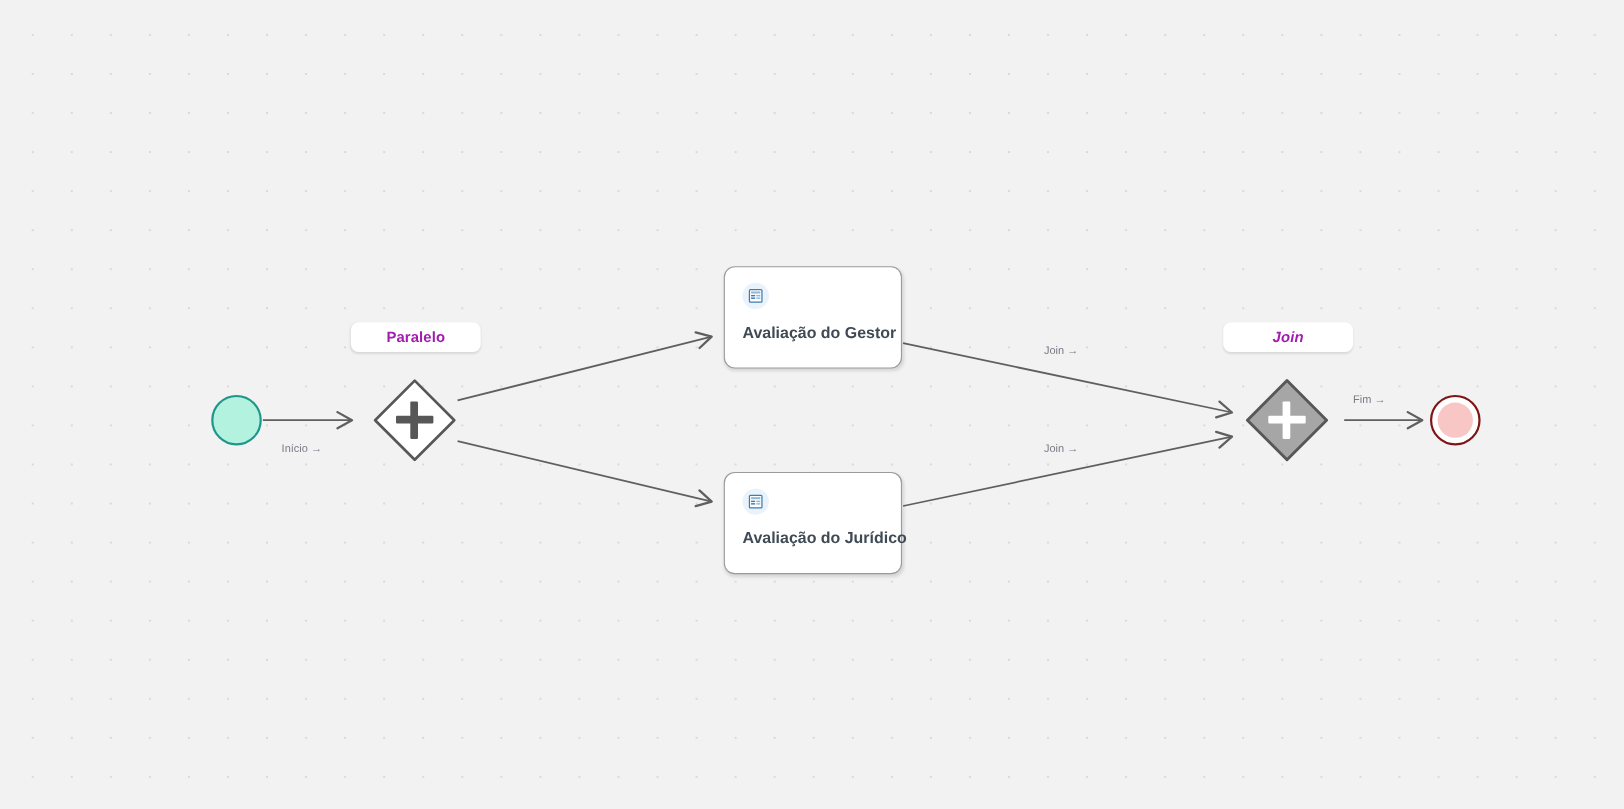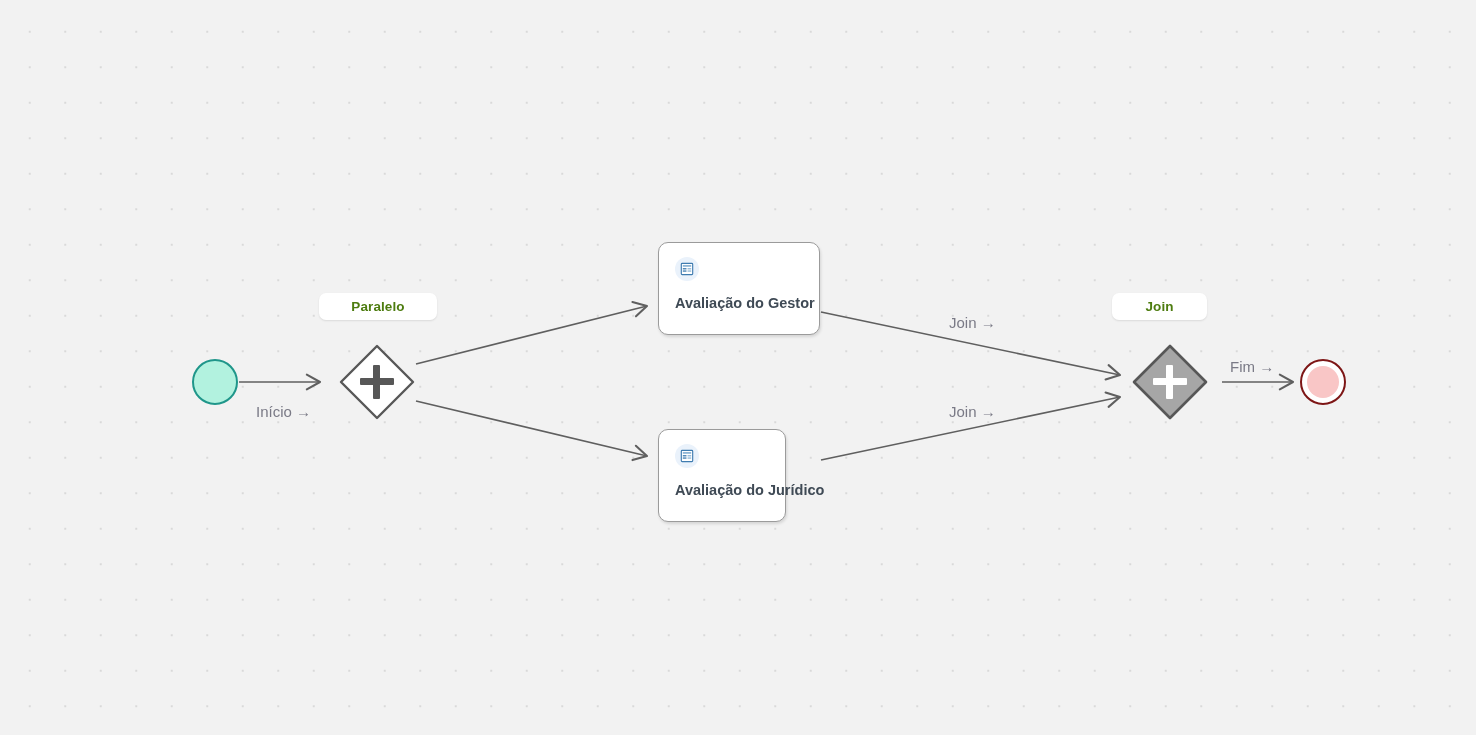--- a/index.html
+++ b/index.html
@@ -99,21 +99,21 @@
   .node-badge {
     position: absolute;
     background: #ffffff;
     border-radius: 7px;
     box-shadow: 0 1px 2px rgba(0,0,0,0.10);
     display: flex;
     align-items: center;
     justify-content: center;
     font-size: 13.5px;
     font-weight: bold;
-    color: #4d7c0f;
+    color: #a21caf;
     letter-spacing: 0.1px;
   }
 
   
   .task-card {
     background: #ffffff;
     border: 1px solid #9b9b9b;
     border-radius: 10px;
     box-sizing: border-box;
     box-shadow: 1px 2px 3px rgba(0,0,0,0.12);
@@ -132,21 +132,21 @@
     margin-top: 14px;
     font-size: 14.5px;
     font-weight: bold;
     color: #3f4a55;
     white-space: nowrap;
   }
 
   
   .edge-label {
     position: absolute;
-    font-size: 15px;
+    font-size: 10px;
     color: #7a7a86;
     white-space: nowrap;
   }
 </style>
 </head>
 <body>
 
 <div id="canvas">
 
   <svg id="edge-layer" viewBox="0 0 1476 735" width="1476" height="735">
@@ -197,35 +197,35 @@
         <rect x="3.2" y="3.4" width="9.6" height="2.1" fill="#8fb6d6"></rect>
         <rect x="3.2" y="7.0" width="4.2" height="1.5" fill="#3f7cb0"></rect>
         <rect x="3.2" y="9.6" width="4.2" height="1.5" fill="#3f7cb0"></rect>
         <rect x="8.6" y="7.0" width="4.2" height="1.5" fill="#8fb6d6"></rect>
         <rect x="8.6" y="9.6" width="4.2" height="1.5" fill="#8fb6d6"></rect>
       </svg>
     </div>
     <div class="task-title">Avaliação do Gestor</div>
   </div>
 
-  <div class="node task-card" style="left:658px; top:429px; width:128px; height:93px;">
+  <div class="node task-card" style="left:658px; top:429px; width:162px; height:93px;">
     <div class="task-icon-wrap">
       <svg width="14" height="14" viewBox="0 0 16 16">
         <rect x="1.5" y="1.5" width="13" height="13" rx="1" fill="#ffffff" stroke="#3f7cb0" stroke-width="1.3"></rect>
         <rect x="3.2" y="3.4" width="9.6" height="2.1" fill="#8fb6d6"></rect>
         <rect x="3.2" y="7.0" width="4.2" height="1.5" fill="#3f7cb0"></rect>
         <rect x="3.2" y="9.6" width="4.2" height="1.5" fill="#3f7cb0"></rect>
         <rect x="8.6" y="7.0" width="4.2" height="1.5" fill="#8fb6d6"></rect>
         <rect x="8.6" y="9.6" width="4.2" height="1.5" fill="#8fb6d6"></rect>
       </svg>
     </div>
     <div class="task-title">Avaliação do Jurídico</div>
   </div>
 
-  <div class="node-badge" style="left:1112px; top:293px; width:95px; height:27px;">
+  <div class="node-badge" style="left:1112px; top:293px; width:118px; height:27px;font-style:italic;">
     <span>Join</span>
   </div>
 
   <div class="node gateway selected" style="left:1132px; top:344px;">
     <svg class="diamond" viewBox="0 0 76 76">
       <polygon points="38,2 74,38 38,74 2,38" fill="#a6a6a6" stroke="#575757" stroke-width="2.6" stroke-linejoin="round"></polygon>
     </svg>
     <span class="plus"></span>
   </div>
 

